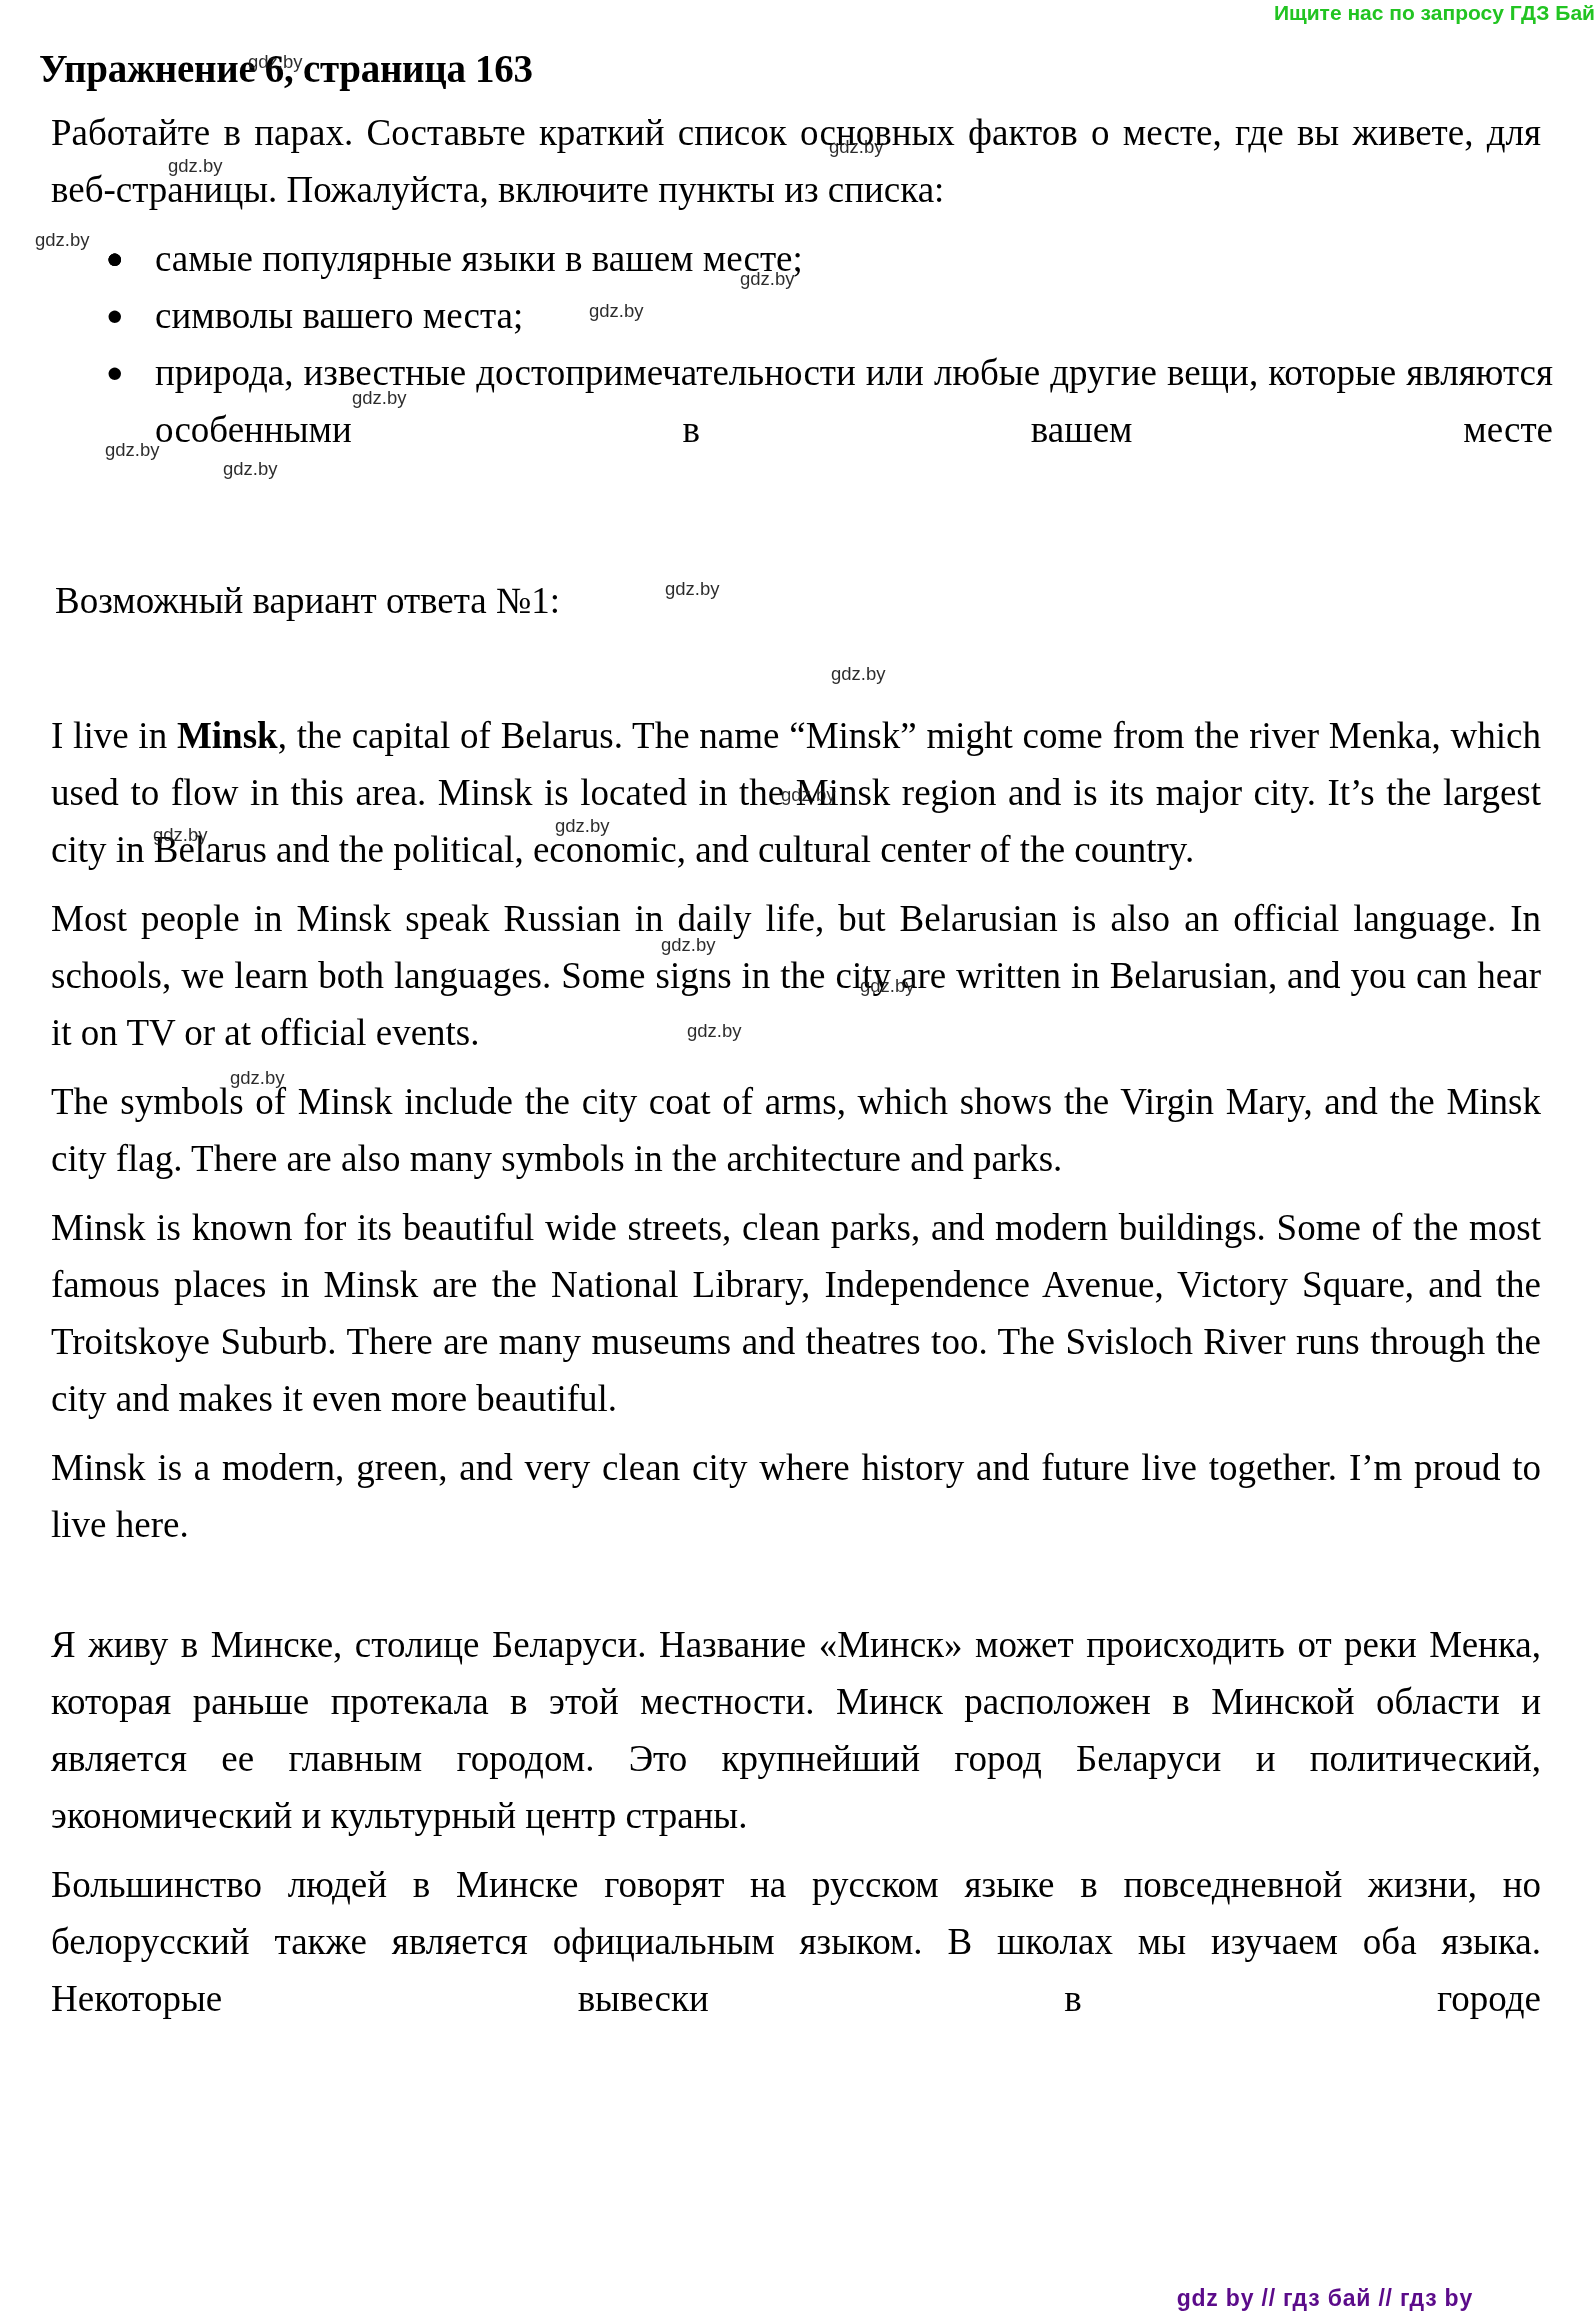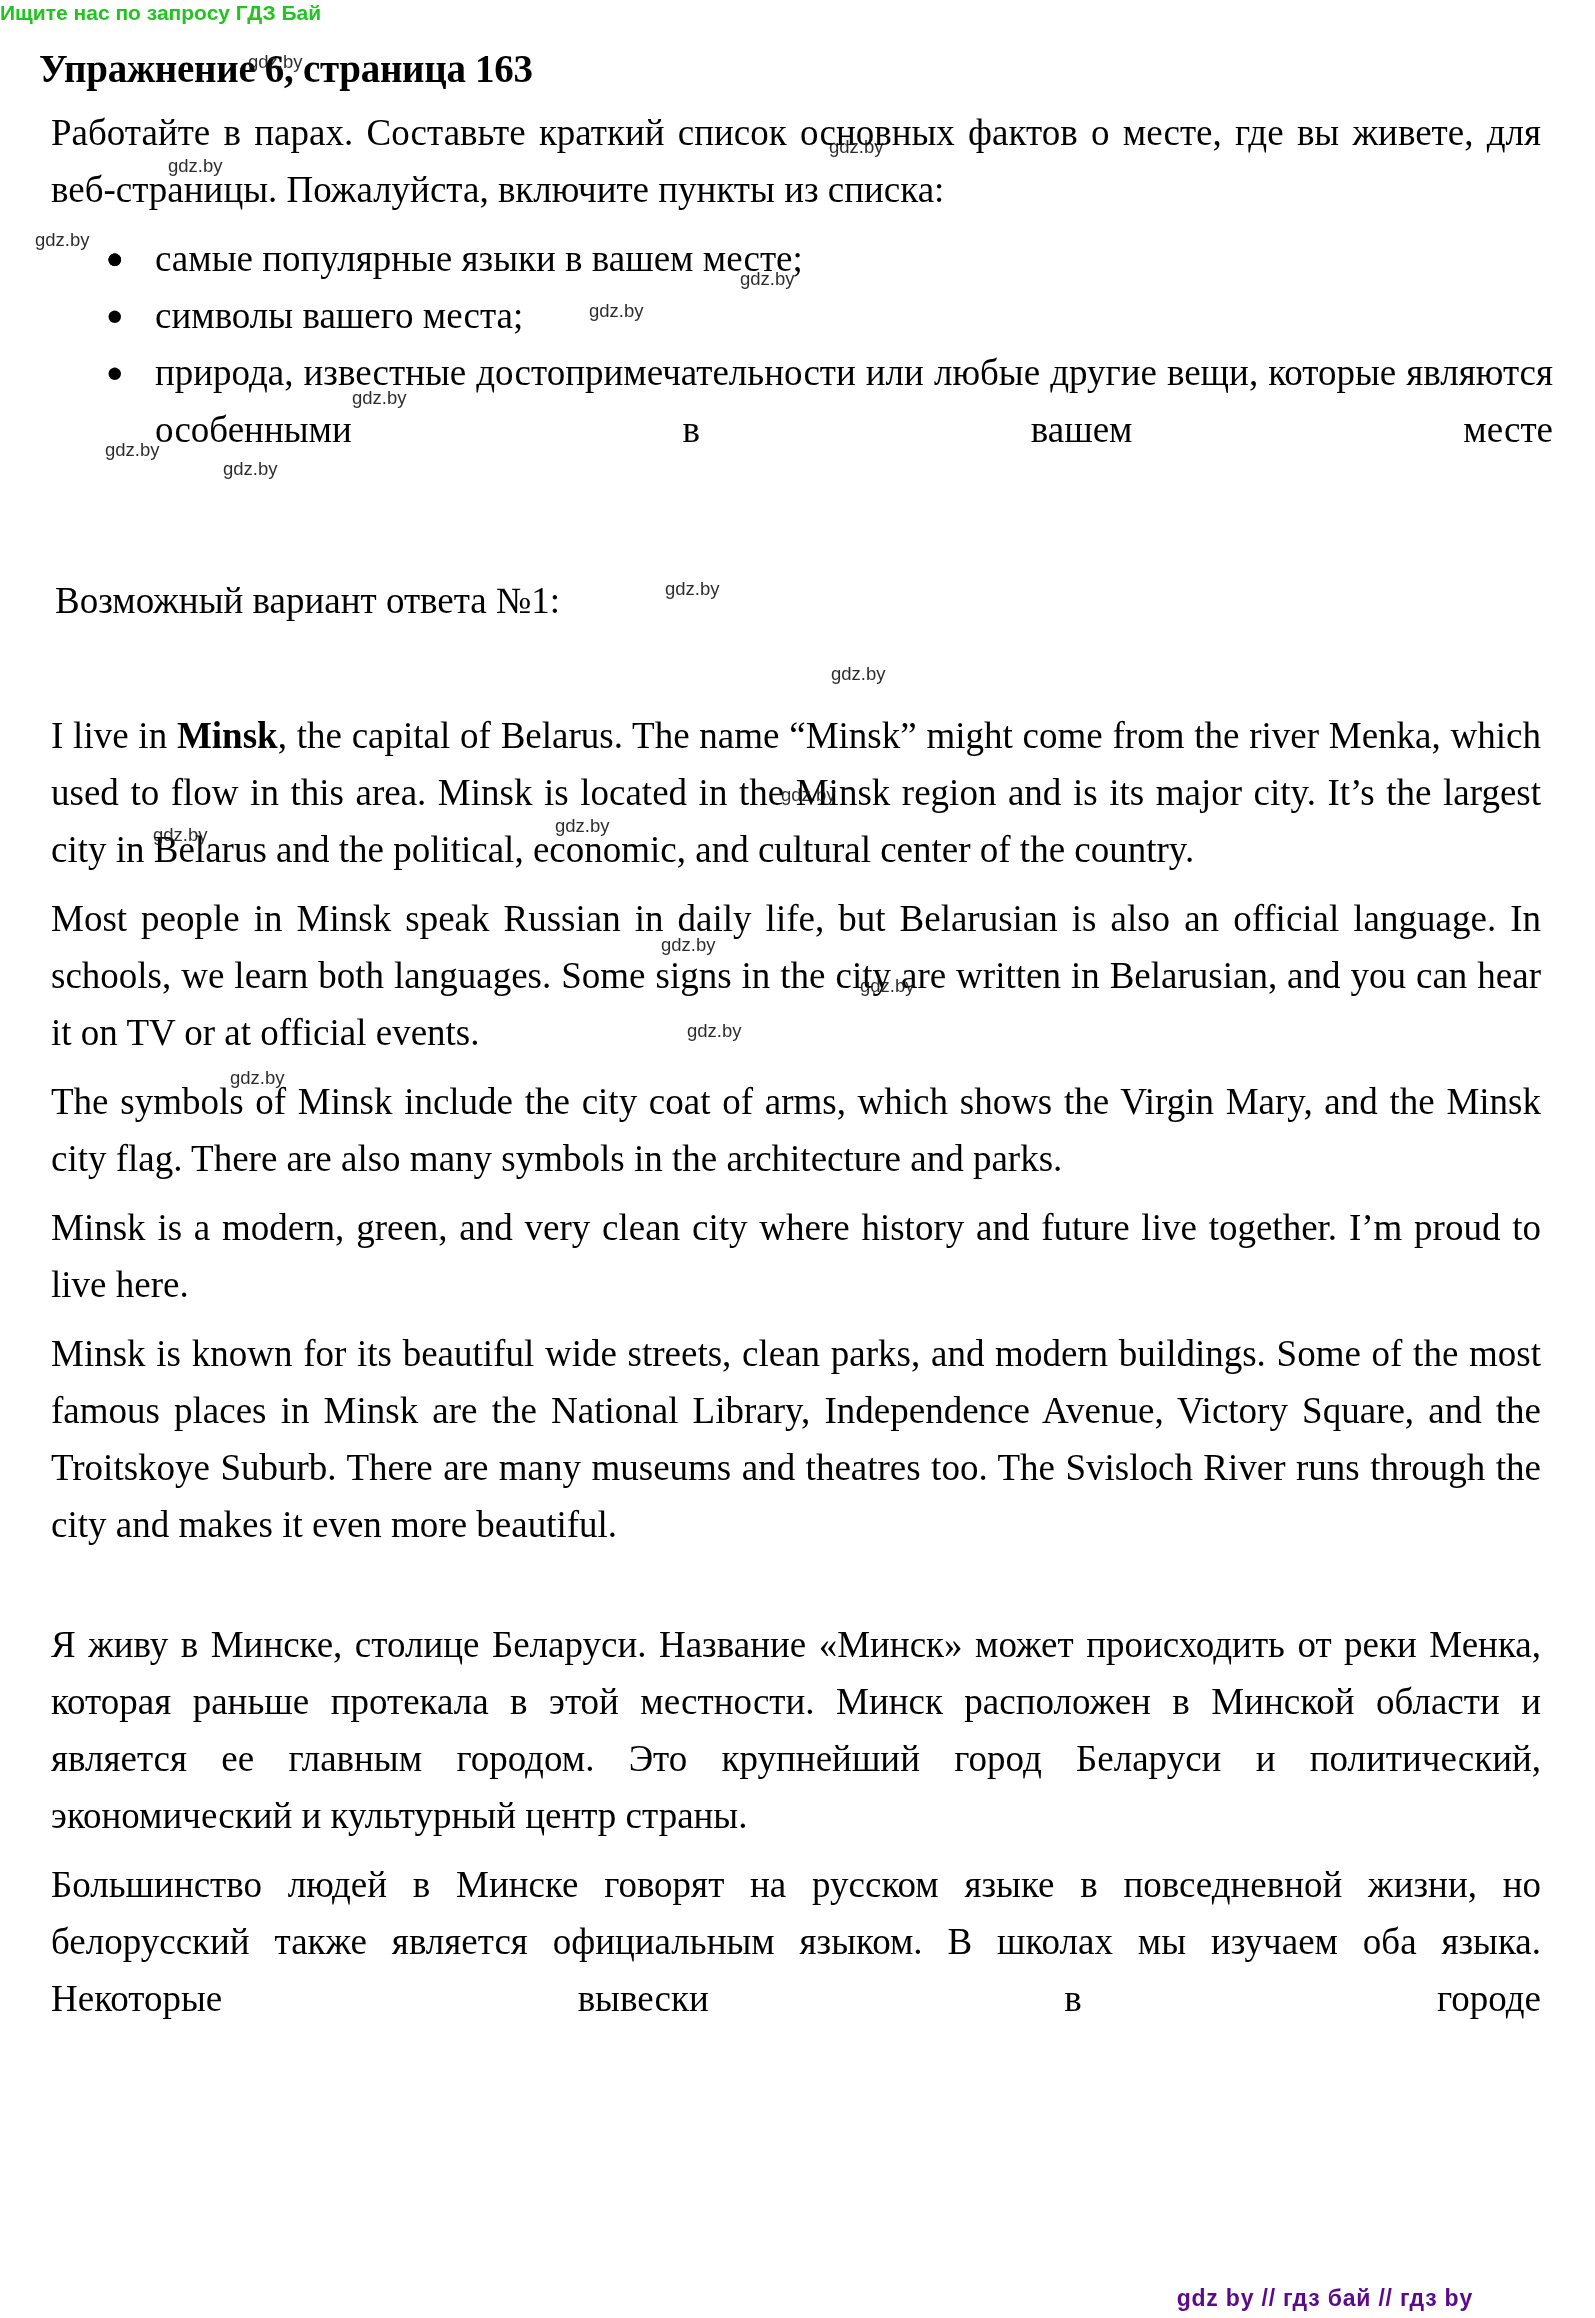--- a/index.html
+++ b/index.html
@@ -15,21 +15,21 @@
     color: #000000;
     overflow: hidden;
   }
 
   
   .site-header {
     position: absolute;
     top: 0;
     left: 0;
     width: 1595px;
-    text-align: left;
+    text-align: right;
     font-family: "Liberation Sans", sans-serif;
     font-weight: bold;
     font-size: 21px;
     color: #22c422;
     letter-spacing: 0px;
     line-height: 25px;
   }
   .site-footer {
     position: absolute;
     bottom: 6.7px;
@@ -162,23 +162,23 @@
   <div class="spacer-lg"></div>
 
   <p class="para">
     <span>I live in </span><b class="bold">Minsk</b><span>, the capital of Belarus. The name “Minsk” might come from the river Menka, which used to flow in this area. Minsk is located in the Minsk region and is its major city. It’s the largest city in Belarus and the political, economic, and cultural center of the country.</span>
   </p>
 
   <p class="para">Most people in Minsk speak Russian in daily life, but Belarusian is also an official language. In schools, we learn both languages. Some signs in the city are written in Belarusian, and you can hear it on TV or at official events.</p>
 
   <p class="para">The symbols of Minsk include the city coat of arms, which shows the Virgin Mary, and the Minsk city flag. There are also many symbols in the architecture and parks.</p>
 
+  <p class="para">Minsk is known for its beautiful wide streets, clean parks, and modern buildings. Some of the most famous places in Minsk are the National Library, Independence Avenue, Victory Square, and the Troitskoye Suburb. There are many museums and theatres too. The Svisloch River runs through the city and makes it even more beautiful.</p>
+
   <p class="para">Minsk is a modern, green, and very clean city where history and future live together. I’m proud to live here.</p>
-
-  <p class="para">Minsk is known for its beautiful wide streets, clean parks, and modern buildings. Some of the most famous places in Minsk are the National Library, Independence Avenue, Victory Square, and the Troitskoye Suburb. There are many museums and theatres too. The Svisloch River runs through the city and makes it even more beautiful.</p>
 
   <div class="spacer-md"></div>
 
   <p class="para">Я живу в Минске, столице Беларуси. Название «Минск» может происходить от реки Менка, которая раньше протекала в этой местности. Минск расположен в Минской области и является ее главным городом. Это крупнейший город Беларуси и политический, экономический и культурный центр страны.</p>
 
   <p class="para last-justify">Большинство людей в Минске говорят на русском языке в повседневной жизни, но белорусский также является официальным языком. В школах мы изучаем оба языка. Некоторые вывески в городе</p>
 
 </div>
 
 <div class="site-footer">

